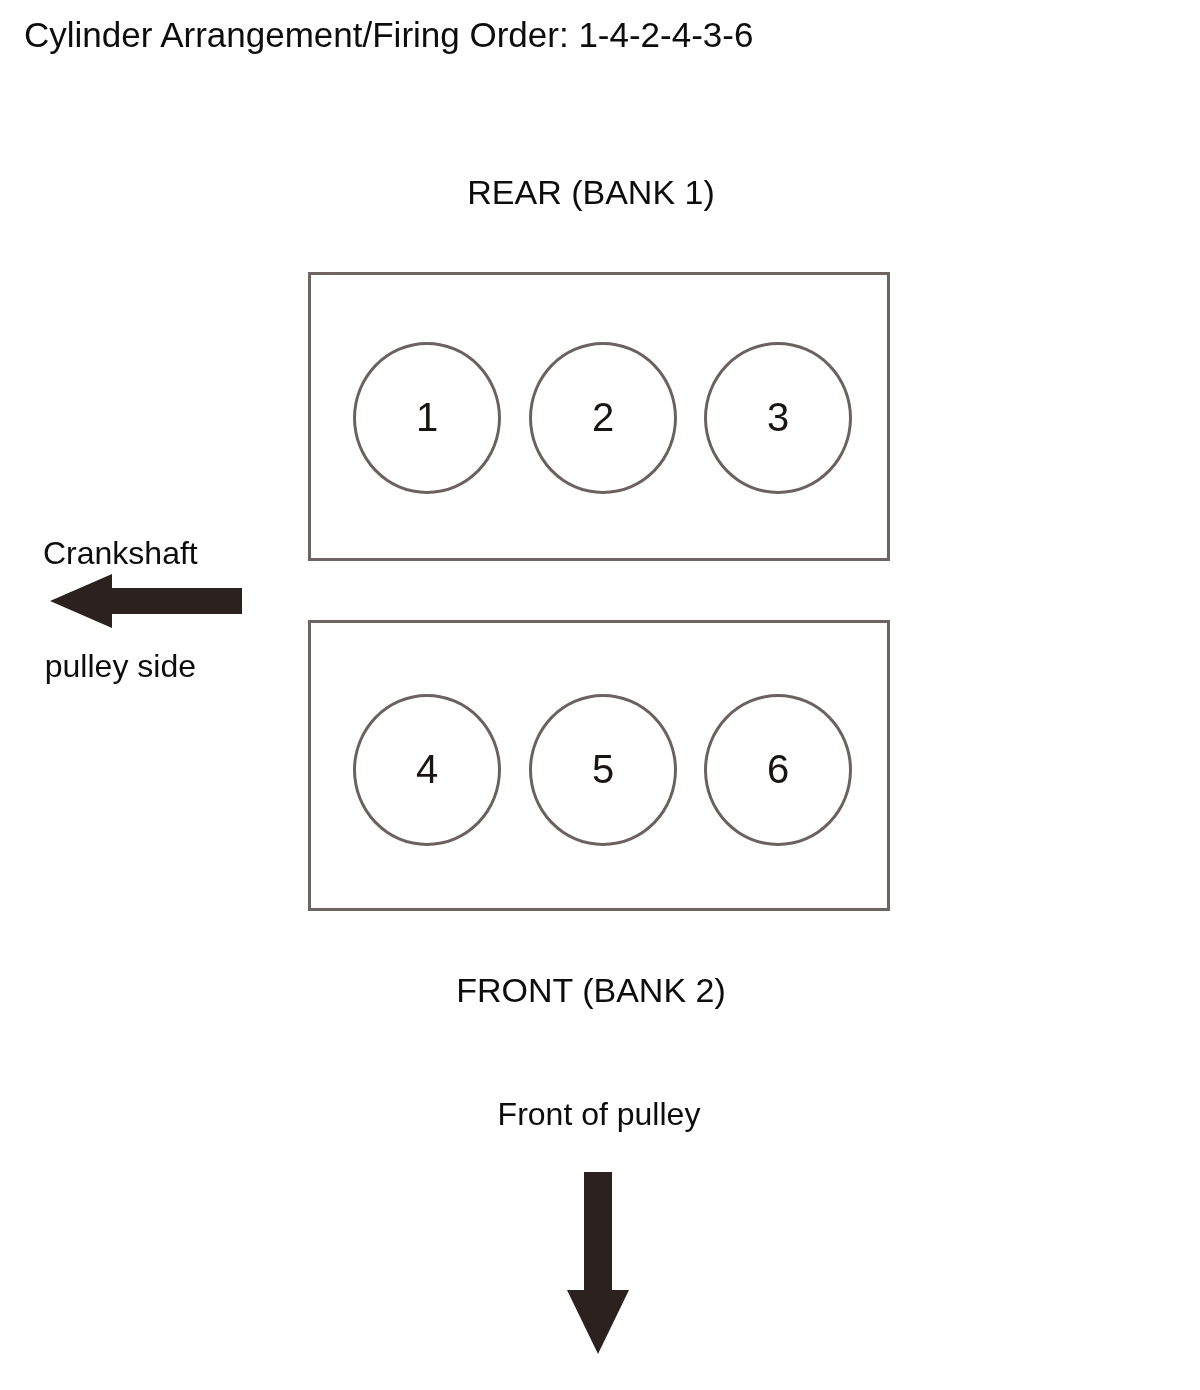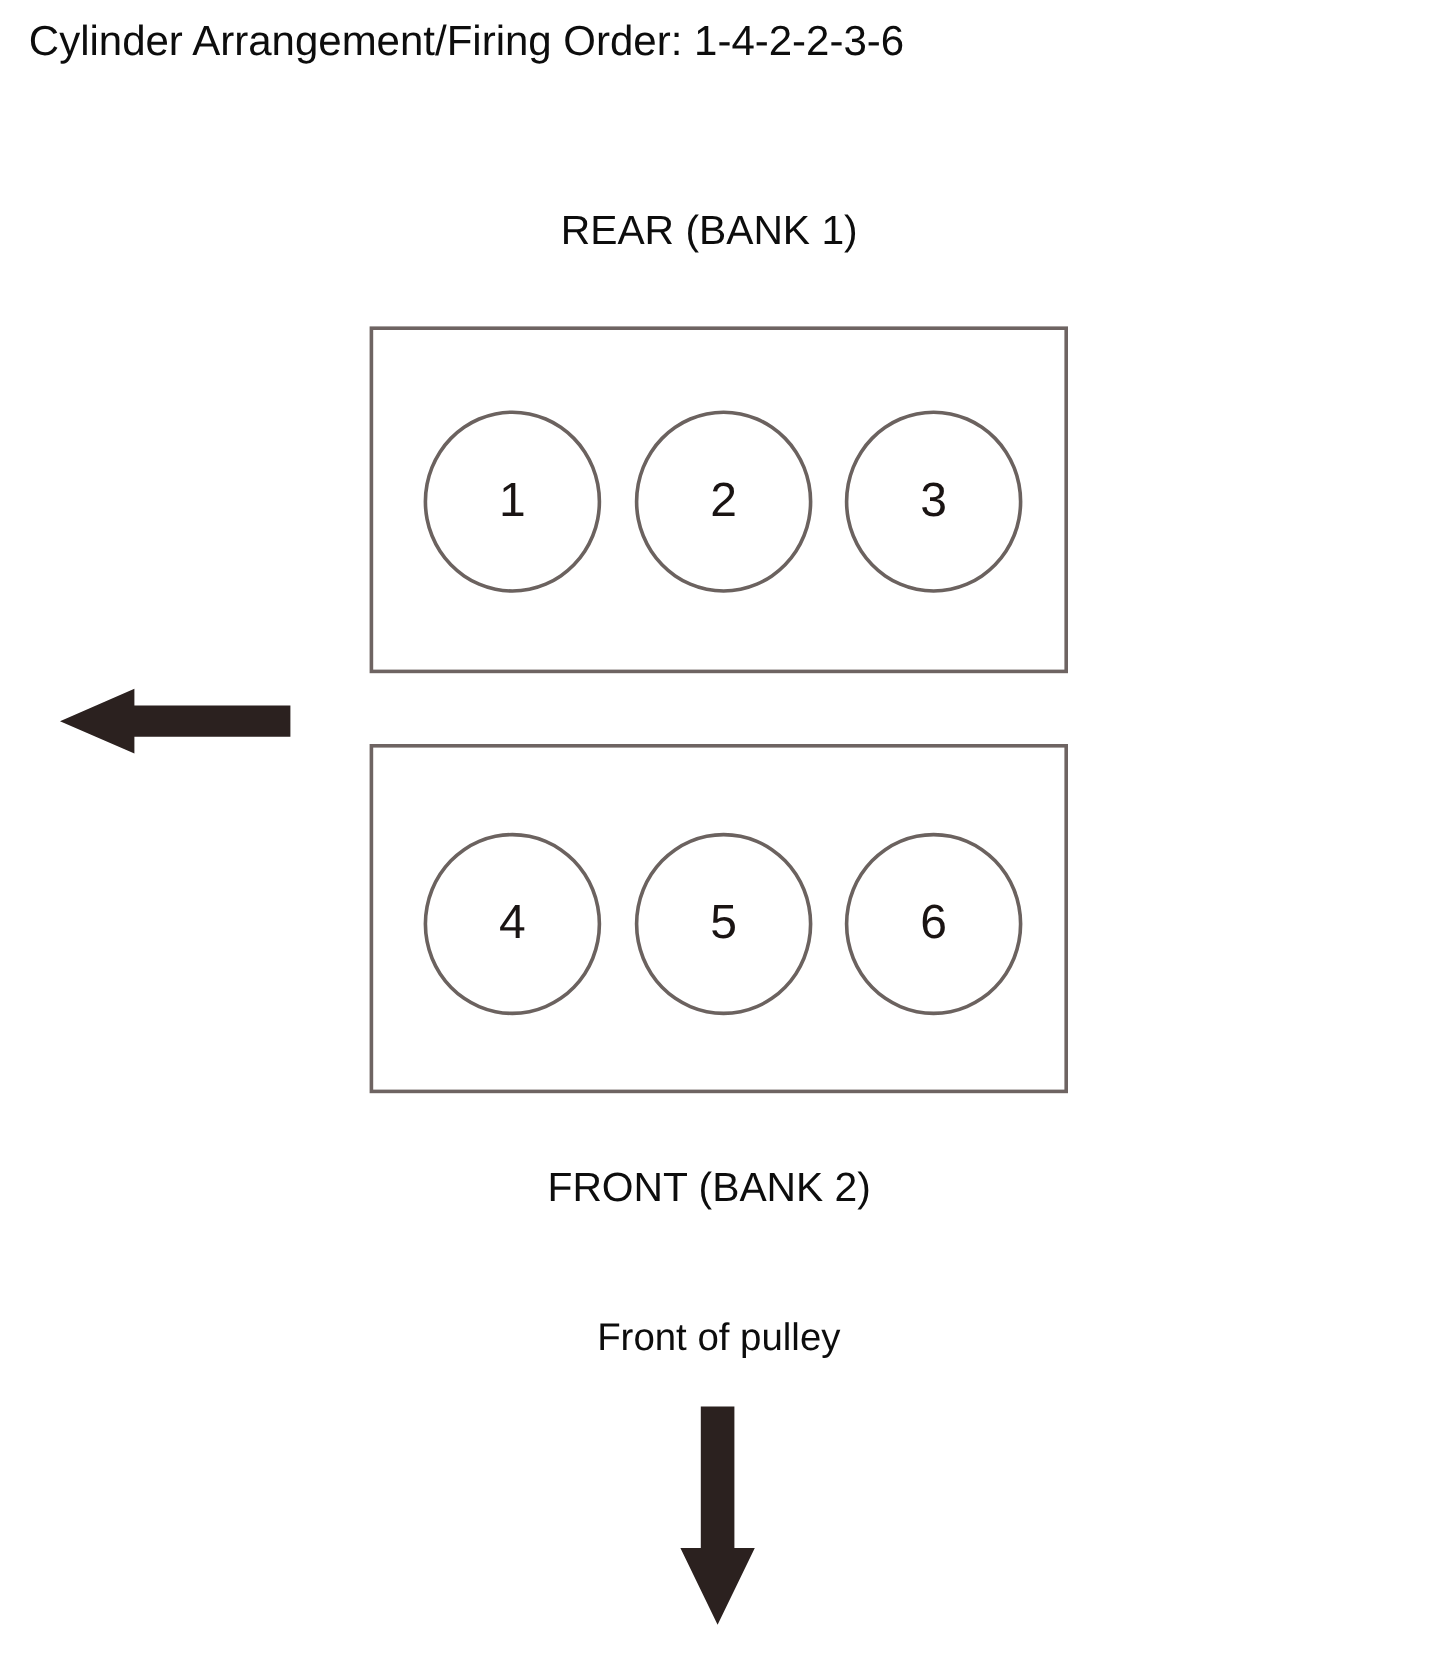--- a/index.html
+++ b/index.html
@@ -107,21 +107,21 @@
     width: 70px;
     height: 182px;
   }
   svg { display: block; overflow: visible; }
 </style>
 </head>
 <body>
 
 <div id="canvas">
 
-  <div class="txt" id="title">Cylinder Arrangement/Firing Order: 1-4-2-2-3-6</div>
+  <div class="txt" id="title">Cylinder Arrangement/Firing Order: 1-4-2-4-3-6</div>
 
   <div class="txt" id="rear-label">REAR (BANK 1)</div>
 
   <div class="bank-box" id="bank1-box">
     <div class="cyl" id="cyl-1" style="left:42px;top:67px;">
       <span>1</span>
     </div>
     <div class="cyl" id="cyl-2" style="left:218px;top:67px;">
       <span>2</span>
     </div>
@@ -135,20 +135,24 @@
       <span>4</span>
     </div>
     <div class="cyl" id="cyl-5" style="left:218px;top:71px;">
       <span>5</span>
     </div>
     <div class="cyl" id="cyl-6" style="left:393px;top:71px;">
       <span>6</span>
     </div>
   </div>
 
+  <div class="txt" id="crank-label">
+    <div>Crankshaft</div>
+    <div>pulley side</div>
+  </div>
 
   <div id="arrow-left">
     <svg width="192" height="58" viewBox="0 0 192 58">
       <polygon points="0,29 62,2 62,16 192,16 192,42 62,42 62,56" fill="#2b211f"></polygon>
     </svg>
   </div>
 
   <div class="txt" id="front-label">FRONT (BANK 2)</div>
 
   <div class="txt" id="vehicle-label">Front of pulley</div>

